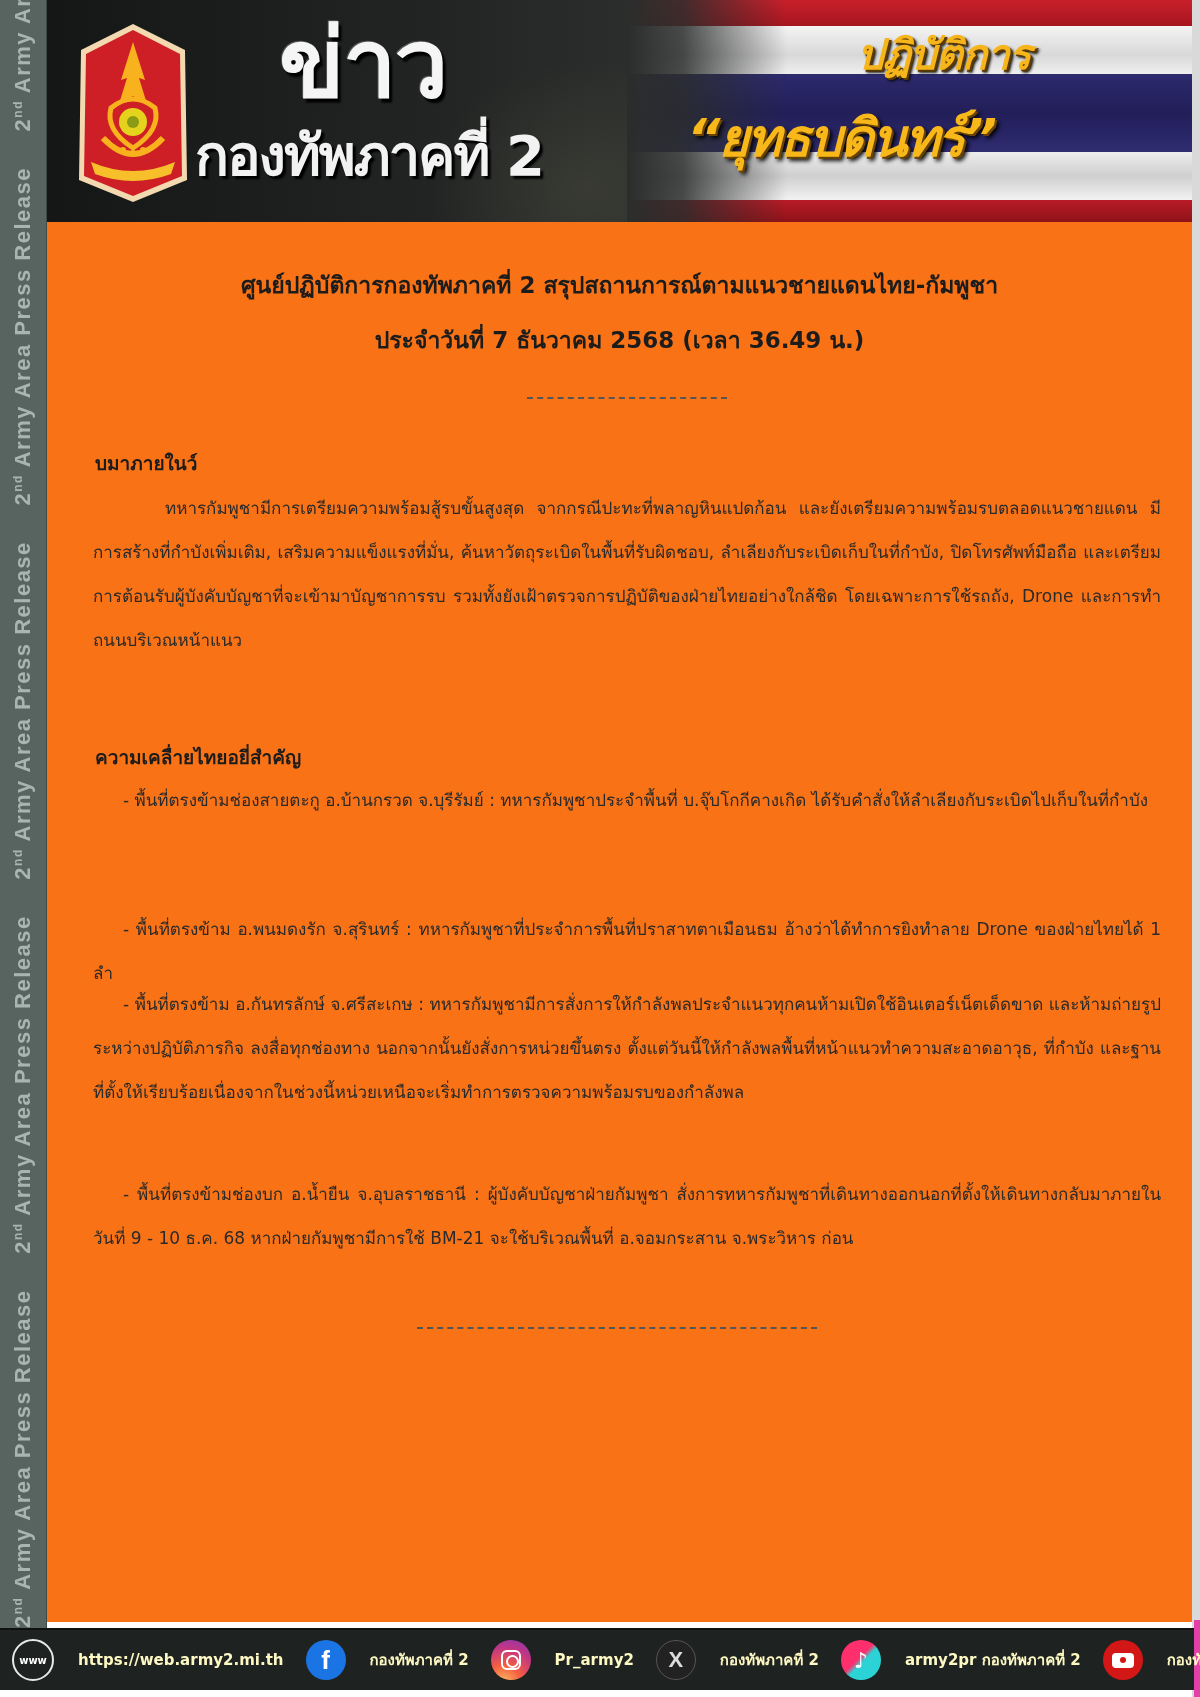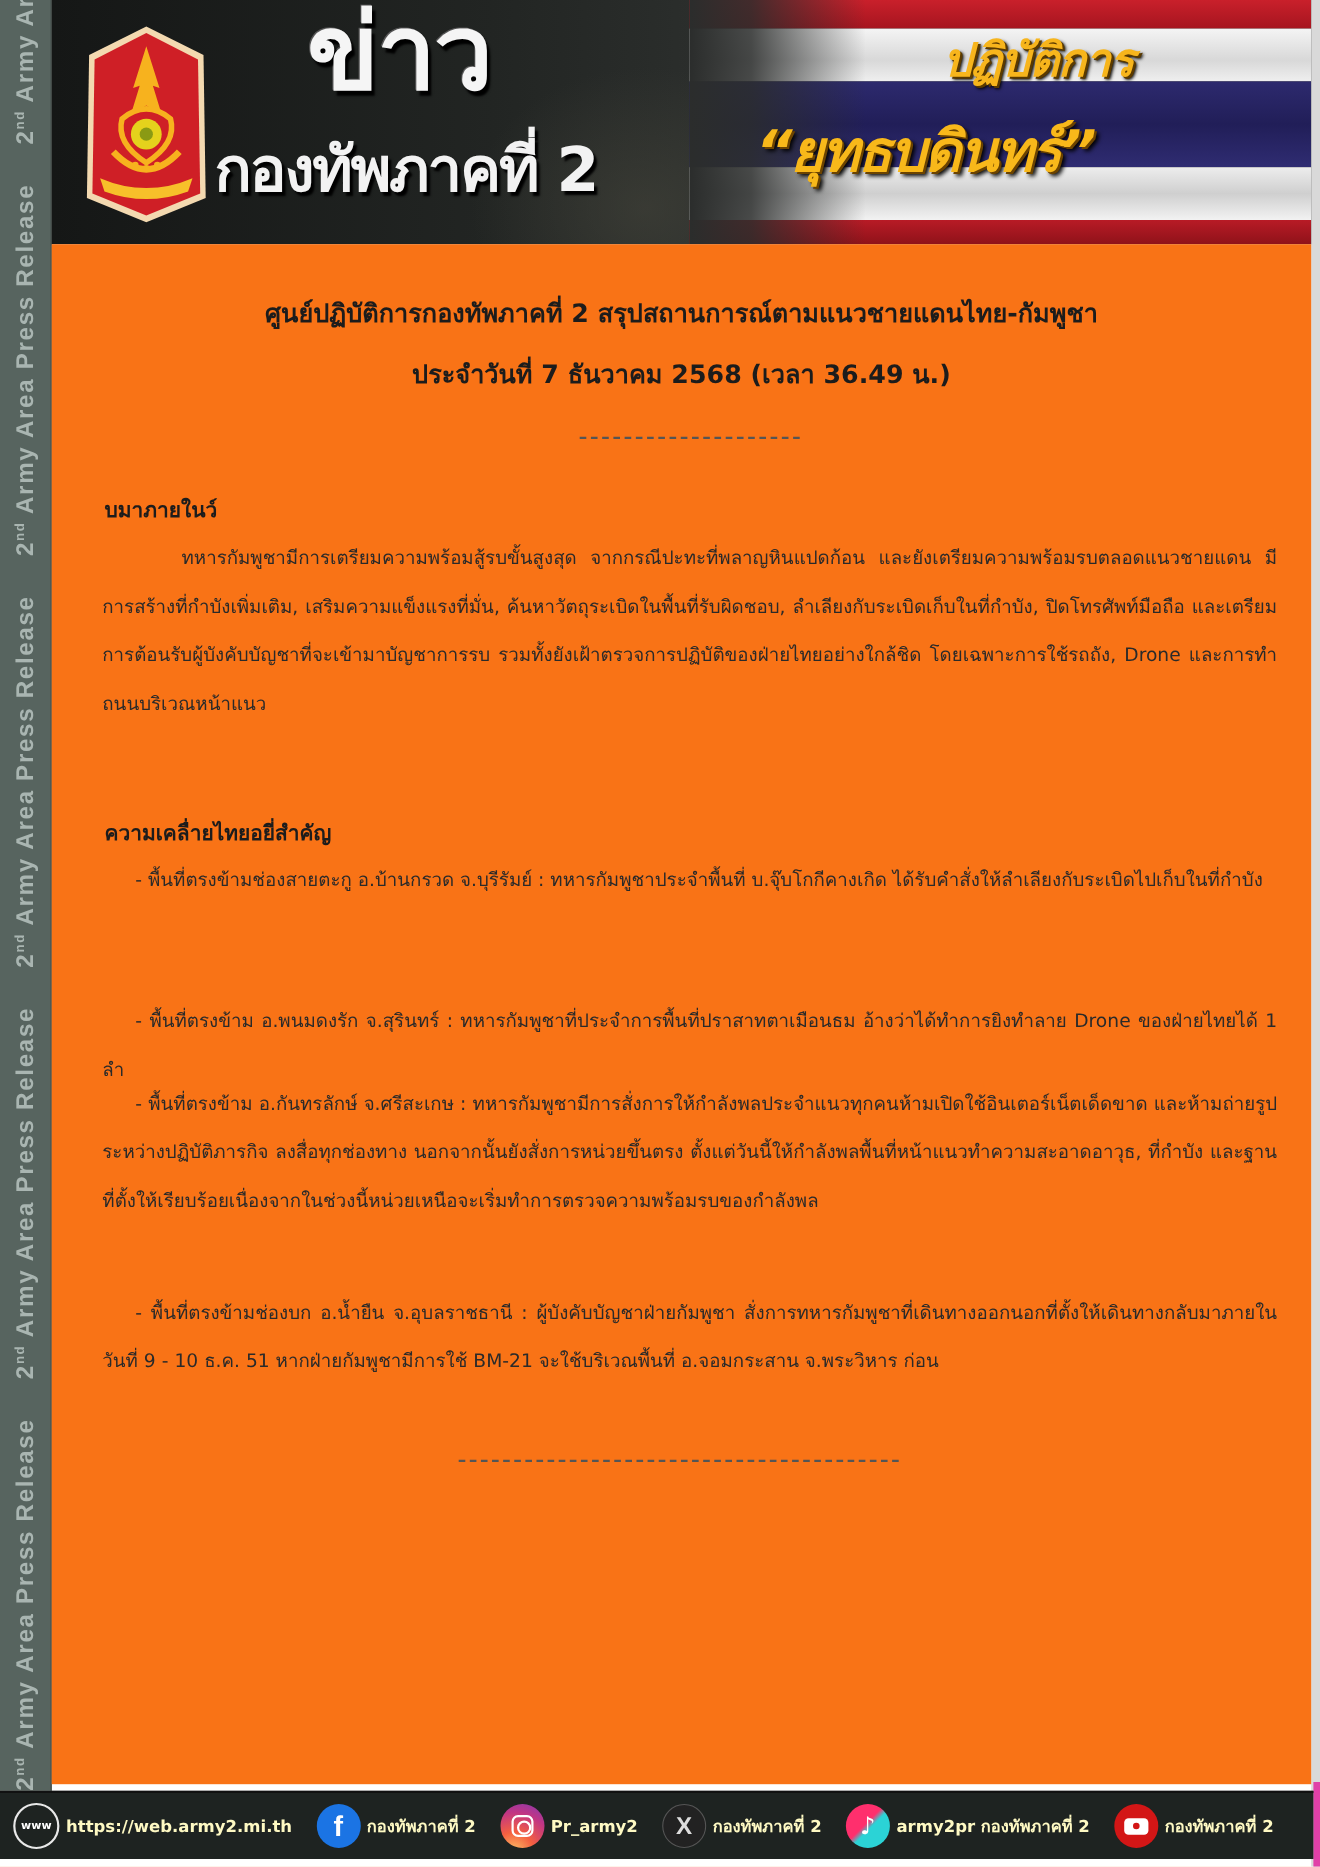--- a/index.html
+++ b/index.html
@@ -42,21 +42,21 @@
   .flag .s-white2 { top: 152px; height: 48px; background: linear-gradient(180deg,#ededed,#cfcfcf 50%,#f2f2f2); }
   .flag .s-red2 { top: 200px; height: 22px; background: linear-gradient(180deg,#b81b26,#8f1219); }
   .flag-fade {
     position: absolute; left: 0; top: 0; width: 160px; height: 100%;
     background: linear-gradient(90deg, #2b2d2c 0%, rgba(43,45,44,0.85) 35%, rgba(43,45,44,0) 100%);
   }
 
   .emblem { position: absolute; left: 26px; top: 20px; width: 120px; height: 185px; }
 
   .title-big {
-    position: absolute; left: 232px; top: 0; font-family: "DejaVu Sans", sans-serif;
+    position: absolute; left: 232px; top: 16px; font-family: "DejaVu Sans", sans-serif;
     font-size: 96px; font-weight: bold; color: #f5f5f5; line-height: 1;
     text-shadow: 3px 4px 2px #000, -1px -1px 0 #555;
     letter-spacing: -2px;
   }
   .title-sub {
     position: absolute; left: 148px; top: 128px; font-family: "DejaVu Sans", sans-serif;
     font-size: 56px; font-weight: bold; color: #f2f2f2; line-height: 1;
     text-shadow: 3px 3px 2px #000; letter-spacing: -2px; white-space: nowrap;
   }
   .op-label {
@@ -95,21 +95,21 @@
   }
   .para .indent { display: inline-block; width: 72px; }
   .bullet .indent { width: 30px; }
 
   
   .footer {
     position: absolute; left: 0; top: 1628px; width: 1194px; height: 62px;
     background: #1e2321; display: flex; align-items: center; padding-left: 12px; gap: 8px;
     border-top: 2px solid #111;
   }
-  .f-item { display: flex; align-items: center; gap: 6px; margin-right: 14px; }
+  .f-item { display: flex; align-items: center; gap: 24px; margin-right: 14px; }
   .f-icon {
     width: 40px; height: 40px; border-radius: 50%; display: flex; align-items: center; justify-content: center;
     color: #fff; font-weight: bold; font-family: "DejaVu Sans", sans-serif; flex-shrink: 0;
   }
   .f-text { color: #fef9c3; font-size: 15px; font-weight: bold; font-family: "DejaVu Sans", sans-serif; white-space: nowrap; }
   .ic-www { background: transparent; border: 2px solid #e8e8e8; width: 42px; height: 42px; font-size: 10px; }
   .ic-fb { background: #1b74e4; font-size: 26px; font-family: "Liberation Sans", sans-serif; }
   .ic-ig { background: radial-gradient(circle at 30% 110%, #fdc468 0%, #f56040 35%, #c13584 70%, #833ab4 100%); }
   .ic-x { background: #222; border: 1px solid #555; font-size: 22px; color: #ddd; font-family: "Liberation Sans", sans-serif; }
   .ic-tt { background: linear-gradient(135deg, #ff2f6d 0%, #ff2f6d 45%, #2bd3d6 55%, #2bd3d6 100%); font-size: 22px; }
@@ -180,21 +180,21 @@
   <div class="para bullet" style="top:556px;">
     <span class="indent"></span><span>- พื้นที่ตรงข้ามช่องสายตะกู อ.บ้านกรวด จ.บุรีรัมย์ : ทหารกัมพูชาประจำพื้นที่ บ.จุ๊บโกกีคางเกิด ได้รับคำสั่งให้ลำเลียงกับระเบิดไปเก็บในที่กำบัง</span>
   </div>
   <div class="para bullet" style="top:685px;">
     <span class="indent"></span><span>- พื้นที่ตรงข้าม อ.พนมดงรัก จ.สุรินทร์ : ทหารกัมพูชาที่ประจำการพื้นที่ปราสาทตาเมือนธม อ้างว่าได้ทำการยิงทำลาย Drone ของฝ่ายไทยได้ 1 ลำ</span>
   </div>
   <div class="para bullet" style="top:760px;">
     <span class="indent"></span><span>- พื้นที่ตรงข้าม อ.กันทรลักษ์ จ.ศรีสะเกษ : ทหารกัมพูชามีการสั่งการให้กำลังพลประจำแนวทุกคนห้ามเปิดใช้อินเตอร์เน็ตเด็ดขาด และห้ามถ่ายรูประหว่างปฏิบัติภารกิจ ลงสื่อทุกช่องทาง นอกจากนั้นยังสั่งการหน่วยขึ้นตรง ตั้งแต่วันนี้ให้กำลังพลพื้นที่หน้าแนวทำความสะอาดอาวุธ, ที่กำบัง และฐานที่ตั้งให้เรียบร้อยเนื่องจากในช่วงนี้หน่วยเหนือจะเริ่มทำการตรวจความพร้อมรบของกำลังพล</span>
   </div>
   <div class="para bullet" style="top:950px;">
-    <span class="indent"></span><span>- พื้นที่ตรงข้ามช่องบก อ.น้ำยืน จ.อุบลราชธานี : ผู้บังคับบัญชาฝ่ายกัมพูชา สั่งการทหารกัมพูชาที่เดินทางออกนอกที่ตั้งให้เดินทางกลับมาภายในวันที่ 9 - 10 ธ.ค. 51 หากฝ่ายกัมพูชามีการใช้ BM-21 จะใช้บริเวณพื้นที่ อ.จอมกระสาน จ.พระวิหาร ก่อน</span>
+    <span class="indent"></span><span>- พื้นที่ตรงข้ามช่องบก อ.น้ำยืน จ.อุบลราชธานี : ผู้บังคับบัญชาฝ่ายกัมพูชา สั่งการทหารกัมพูชาที่เดินทางออกนอกที่ตั้งให้เดินทางกลับมาภายในวันที่ 9 - 10 ธ.ค. 68 หากฝ่ายกัมพูชามีการใช้ BM-21 จะใช้บริเวณพื้นที่ อ.จอมกระสาน จ.พระวิหาร ก่อน</span>
   </div>
 
   <div class="sep-long"></div>
 </div>
 
 <div class="footer">
   <div class="f-item">
     <div class="f-icon ic-www">www</div>
     <span class="f-text">https://web.army2.mi.th</span>
   </div>

